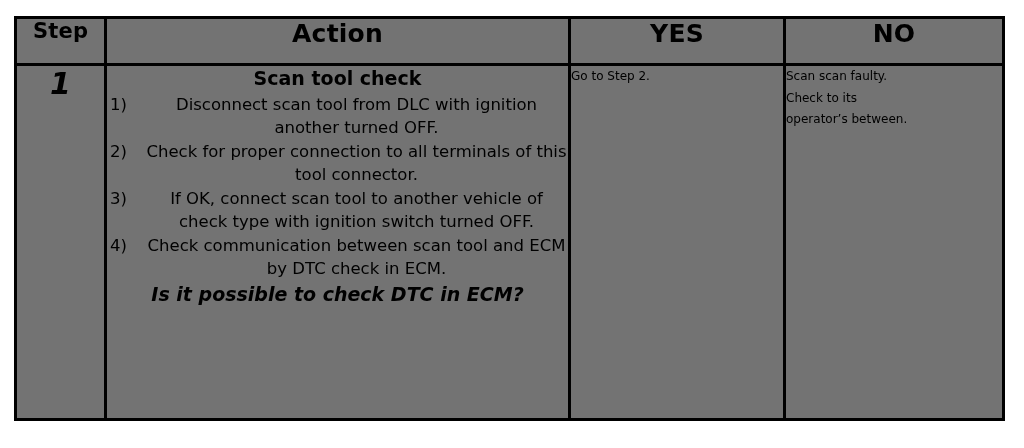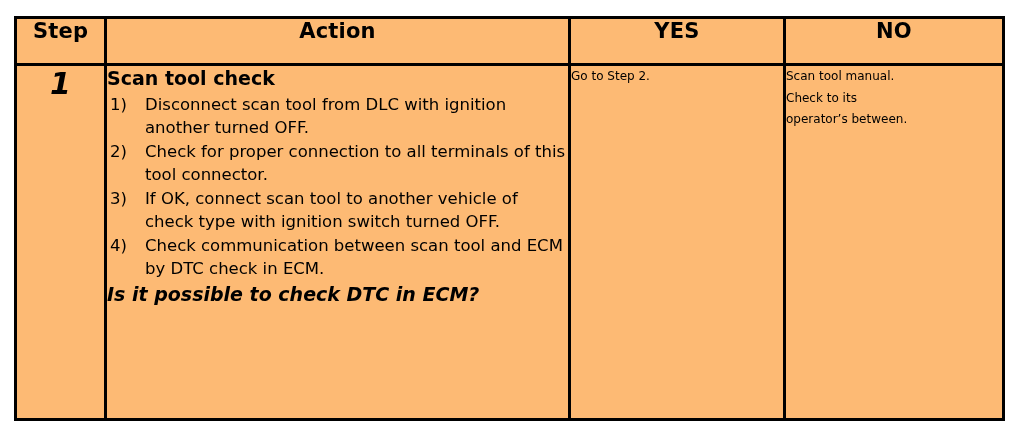--- a/index.html
+++ b/index.html
@@ -23,53 +23,53 @@
     border-collapse: collapse;
     table-layout: fixed;
     border: 3px solid #000;
   }
 
   #diagnostic-table td,
   #diagnostic-table th {
     border: 3px solid #000;
     padding: 0;
     vertical-align: top;
-    background: #fdba74;
+    background: #737373;
   }
 
   
   .col-step   { width: 90px; }
   .col-action { width: 464px; }
   .col-yes    { width: 215px; }
   .col-no     { width: 219px; }
 
   
   .head-cell {
     height: 44px;
     text-align: center;
     vertical-align: middle;
     font-weight: bold;
-    font-size: 21px;
+    font-size: 25px;
     letter-spacing: 0.2px;
   }
   .head-cell.small-head { font-size: 21px; }
 
   
   .body-cell { height: 352px; }
 
   .step-number {
     text-align: center;
     vertical-align: top;
     font-weight: bold;
     font-style: italic;
     font-size: 30px;
     padding-top: 12px;
   }
 
-  .action-cell { padding: 10px 10px 8px 12px; }
+  .action-cell { padding: 10px 10px 8px 12px; text-align: center; }
 
   .action-title {
     font-weight: bold;
     font-size: 19px;
     line-height: 24px;
     margin: 0 0 4px 0;
   }
 
   ol.action-steps {
     list-style: none;
@@ -149,19 +149,19 @@
           </li>
         </ol>
         <div class="action-question">Is it possible to check DTC in ECM?</div>
       </td>
 
       <td class="body-cell result-cell">
         <span class="result-line">Go to Step 2.</span>
       </td>
 
       <td class="body-cell result-cell">
-        <span class="result-line">Scan tool manual.</span>
+        <span class="result-line">Scan scan faulty.</span>
         <span class="result-line">Check to its</span>
         <span class="result-line">operator’s between.</span>
       </td>
     </tr>
   </tbody>
 </table>
 
 </body></html>

